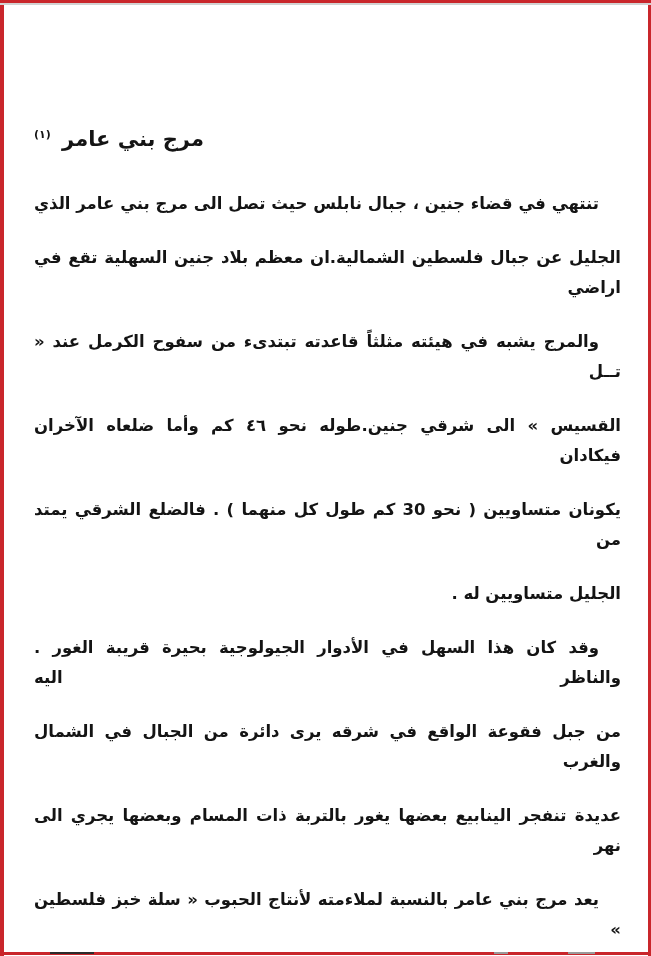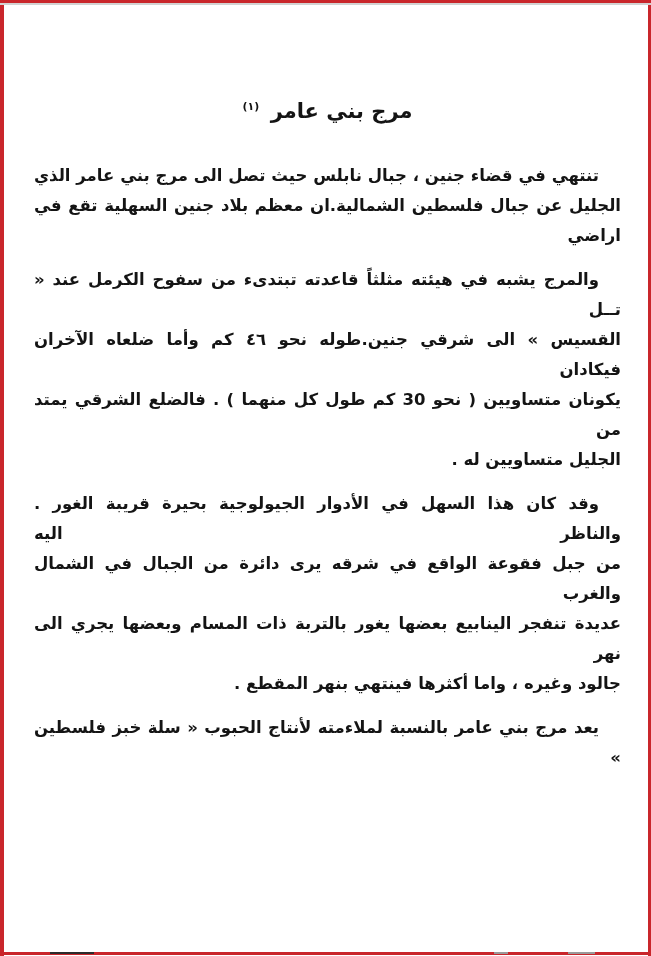--- a/index.html
+++ b/index.html
@@ -24,37 +24,38 @@
 
   
   .content {
     position: absolute;
     top: 0; right: 30px; left: 34px;
     direction: rtl;
     color: #141414;
     font-weight: 700;
   }
   .title {
-    margin-top: 92px;
-    text-align: center;
+    margin-top: 120px;
+    text-align: left;
     font-size: 21px;
     line-height: 30px;
   }
   .title .marker {
     font-size: 11px;
     vertical-align: super;
     margin-right: 4px;
   }
   .paragraphs { margin-top: 35px; }
   .para { margin-bottom: 14px; }
   .line {
     font-size: 16.5px;
     line-height: 30px;
     text-align: justify;
     text-align-last: justify;
+    margin-top: 24px;
   }
   .line.first { text-indent: 22px; }
   .line.last  { text-align-last: right; }
 </style>
 </head>
 <body>
 
 <div class="edge edge-left"></div>
 <div class="edge edge-right"></div>
 <div class="edge edge-top"></div>
@@ -78,20 +79,19 @@
       <div class="para">
         <div class="line first">والمرج يشبه في هيئته مثلثاً قاعدته تبتدىء من سفوح الكرمل عند « تــل</div>
         <div class="line">القسيس » الى شرقي جنين.طوله نحو ٤٦ كم وأما ضلعاه الآخران فيكادان</div>
         <div class="line">يكونان متساويين ( نحو 30 كم طول كل منهما ) . فالضلع الشرقي يمتد من</div>
         <div class="line last">الجليل متساويين له .</div>
       </div>
       <div class="para">
         <div class="line first">وقد كان هذا السهل في الأدوار الجيولوجية بحيرة قريبة الغور . والناظر اليه</div>
         <div class="line">من جبل فقوعة الواقع في شرقه يرى دائرة من الجبال في الشمال والغرب</div>
         <div class="line">عديدة تنفجر الينابيع بعضها يغور بالتربة ذات المسام وبعضها يجري الى نهر</div>
-        <div class="line last">جالود وغيره ، واما أكثرها فينتهي بنهر المقطع .</div>
       </div>
       <div class="para">
         <div class="line first">يعد مرج بني عامر بالنسبة لملاءمته لأنتاج الحبوب « سلة خبز فلسطين »</div>
       </div>
     </div>
 
 </div>
 
 </body></html>

